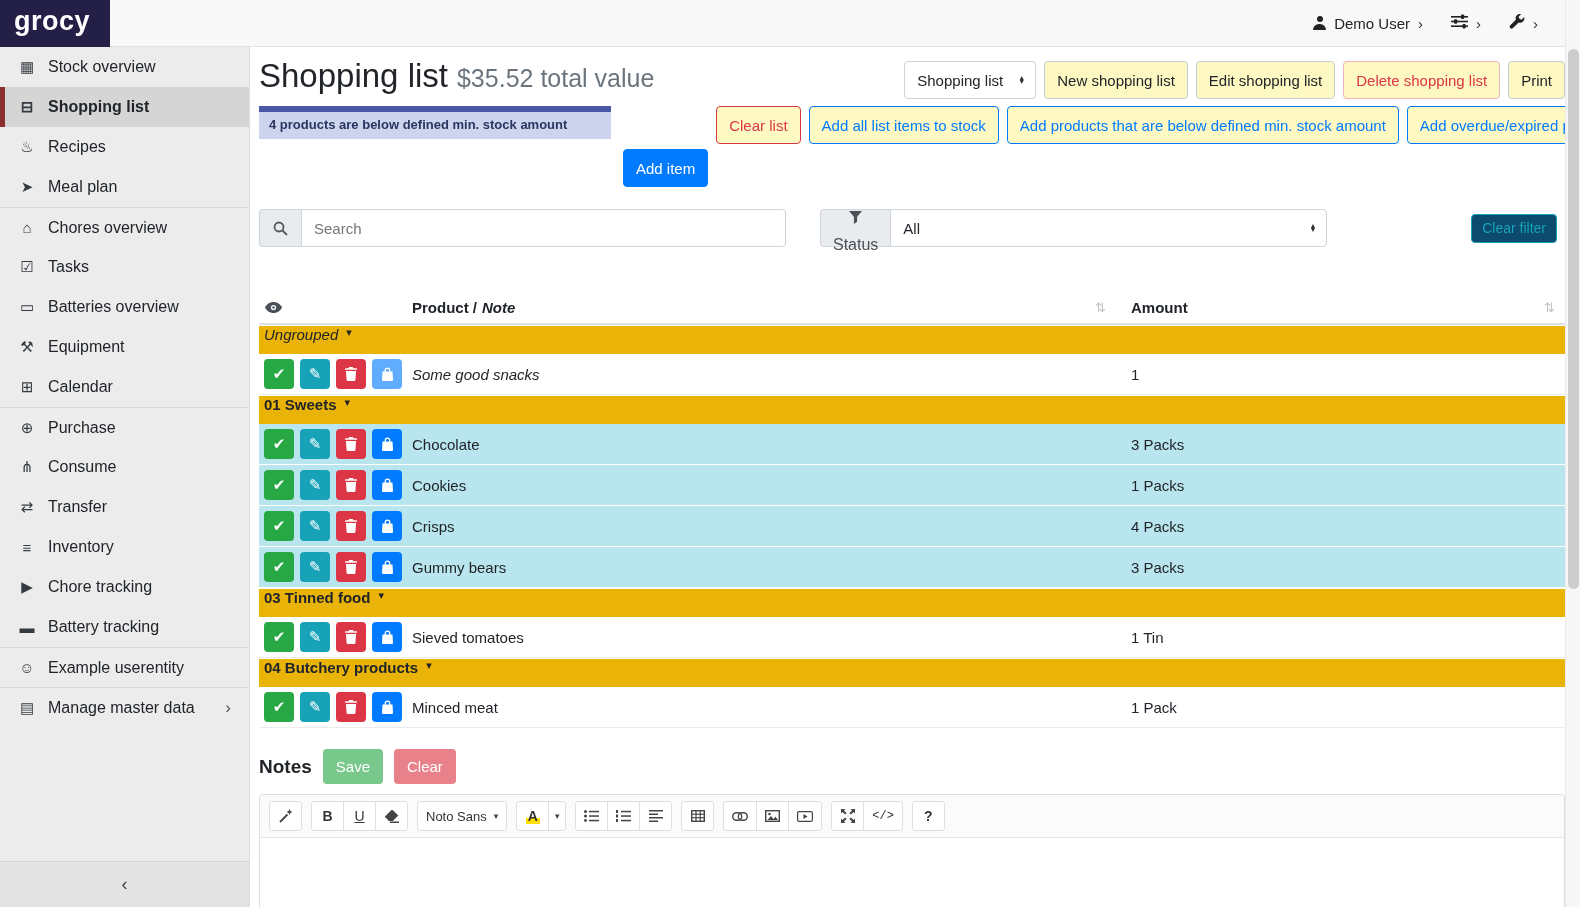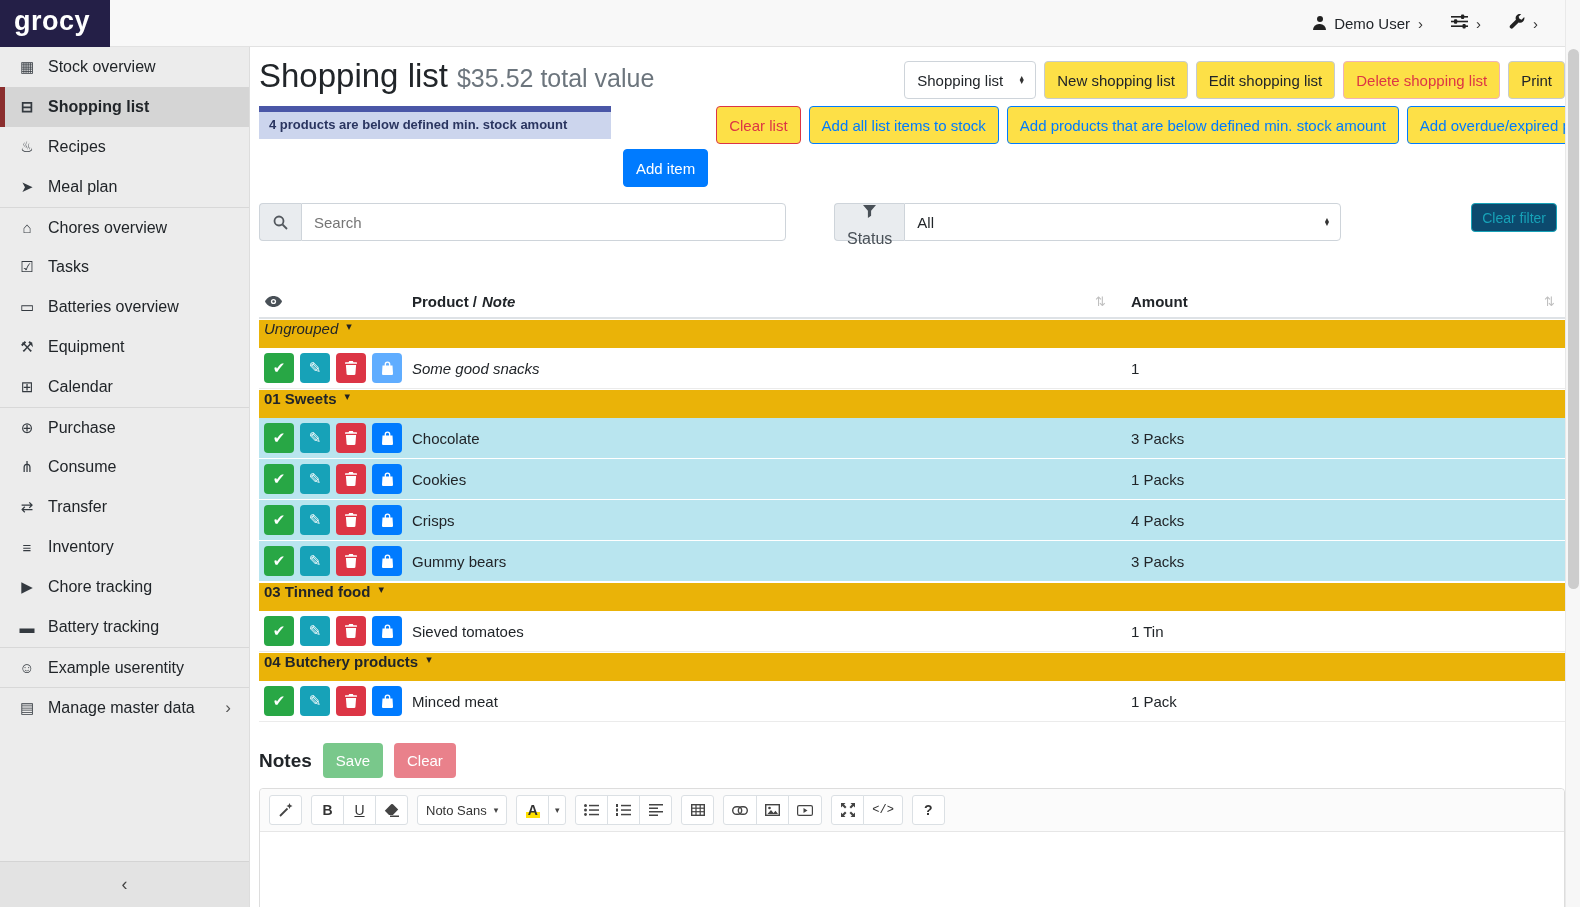--- a/index.html
+++ b/index.html
@@ -31,32 +31,32 @@
   
   .main { position:absolute; left:250px; top:47px; right:15px; bottom:0; padding:8px 0 0 9px; background:#fff; }
   .title-row { display:flex; align-items:flex-start; justify-content:space-between; }
   .page-title { font-size:33px; font-weight:500; line-height:1.25; white-space:nowrap; }
   .subtitle { font-size:25px; color:#6c757d; font-weight:400; margin-left:9px; }
   .title-actions { display:flex; gap:8px; align-items:center; margin-top:6px; }
   .select { height:38px; background:#fff; border:1px solid #ced4da; border-radius:4px; display:flex;
     align-items:center; justify-content:space-between; padding:0 10px 0 12px; font-size:15px; cursor:pointer; }
   .sel-arrows { display:flex; flex-direction:column; line-height:.6; font-size:7px; color:#333; margin-left:12px; }
   .btn { height:38px; display:inline-flex; align-items:center; padding:0 12px; border-radius:4px; font-size:15px;
-    background:#fde047; border:1px solid #c6cbd0; color:#212529; cursor:pointer; white-space:nowrap; }
+    background:#fef9c3; border:1px solid #c6cbd0; color:#212529; cursor:pointer; white-space:nowrap; }
   .b-danger-soft { color:#dc3545; border-color:#efb2ba; }
   .b-danger { color:#dc3545; border-color:#dc3545; }
   .b-primary { background:#007bff; border-color:#007bff; color:#fff;margin-top:43px; }
   .b-outline-primary { color:#007bff; border-color:#007bff; }
   
   .row2 { display:flex; margin-top:7px; align-items:flex-start; }
   .alert-min { width:352px; flex:none; border-top:6px solid #4a57a7; background:#ccd5ed; color:#2a3560;
     font-size:13px; font-weight:bold; padding:5px 10px 7px; }
   .action-btns { display:flex; gap:8px; margin-left:12px; }
   
-  .filters { display:flex; margin-top:16px; align-items:flex-start;gap:14px; }
+  .filters { display:flex; margin-top:22px; align-items:center; }
   .search-group { display:flex; width:527px; height:38px; }
   .igt { background:#e9ecef; border:1px solid #ced4da; border-right:0; border-radius:4px 0 0 4px;
     width:42px; display:flex; align-items:center; justify-content:center; flex:none; }
   .search-input { flex:1; border:1px solid #ced4da; border-radius:0 4px 4px 0; padding:0 12px;
     font-size:15px; color:#495057; outline:none; font-family:"Liberation Sans", sans-serif; }
   .status-group { display:flex; height:38px; margin-left:34px; }
   .status-prepend { background:#e9ecef; border:1px solid #ced4da; border-right:0; border-radius:4px 0 0 4px;
     display:flex; align-items:center; gap:8px; padding:0 12px; font-size:16px; color:#495057;flex-direction:column; }
   .status-select { width:437px; border-radius:0 4px 4px 0; }
   .clear-filter { margin-left:auto; margin-right:8px; height:29px; display:inline-flex; align-items:center;

